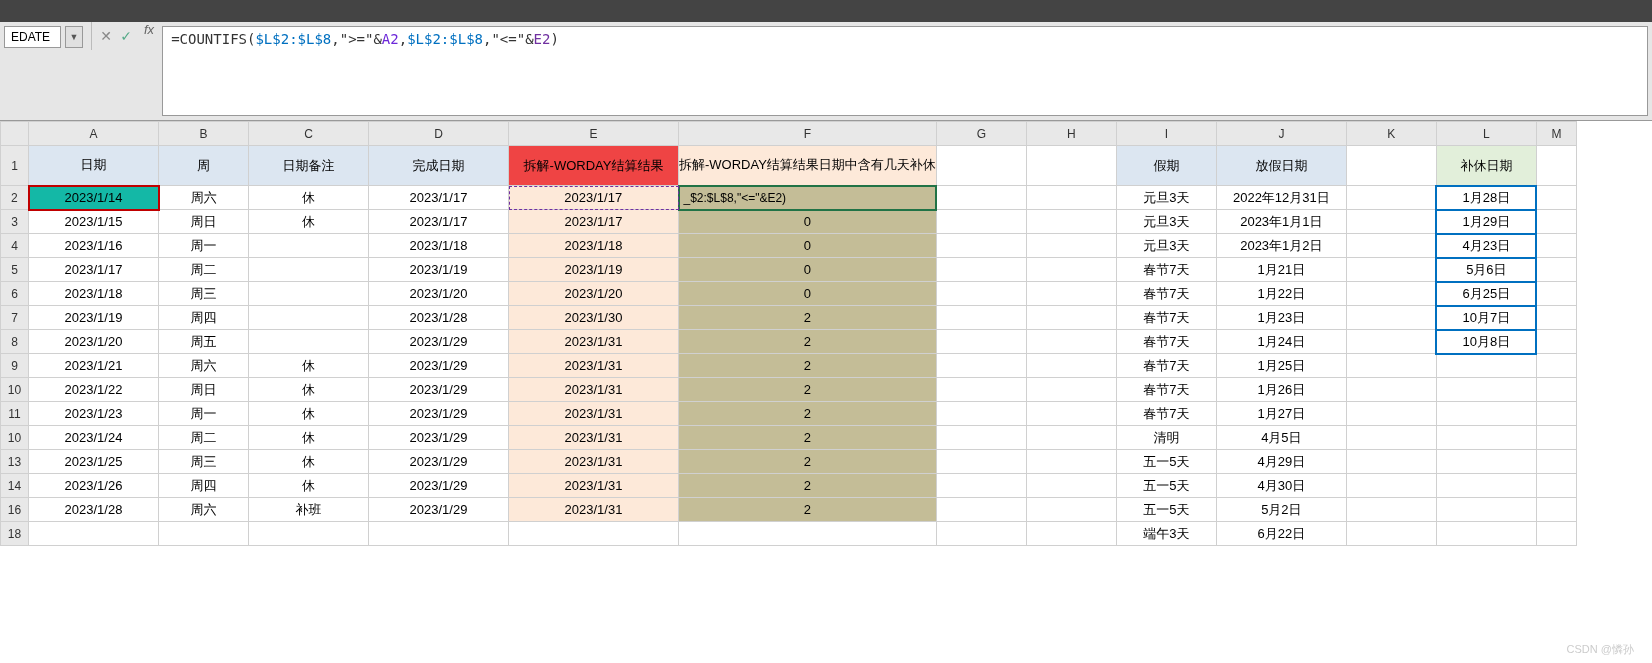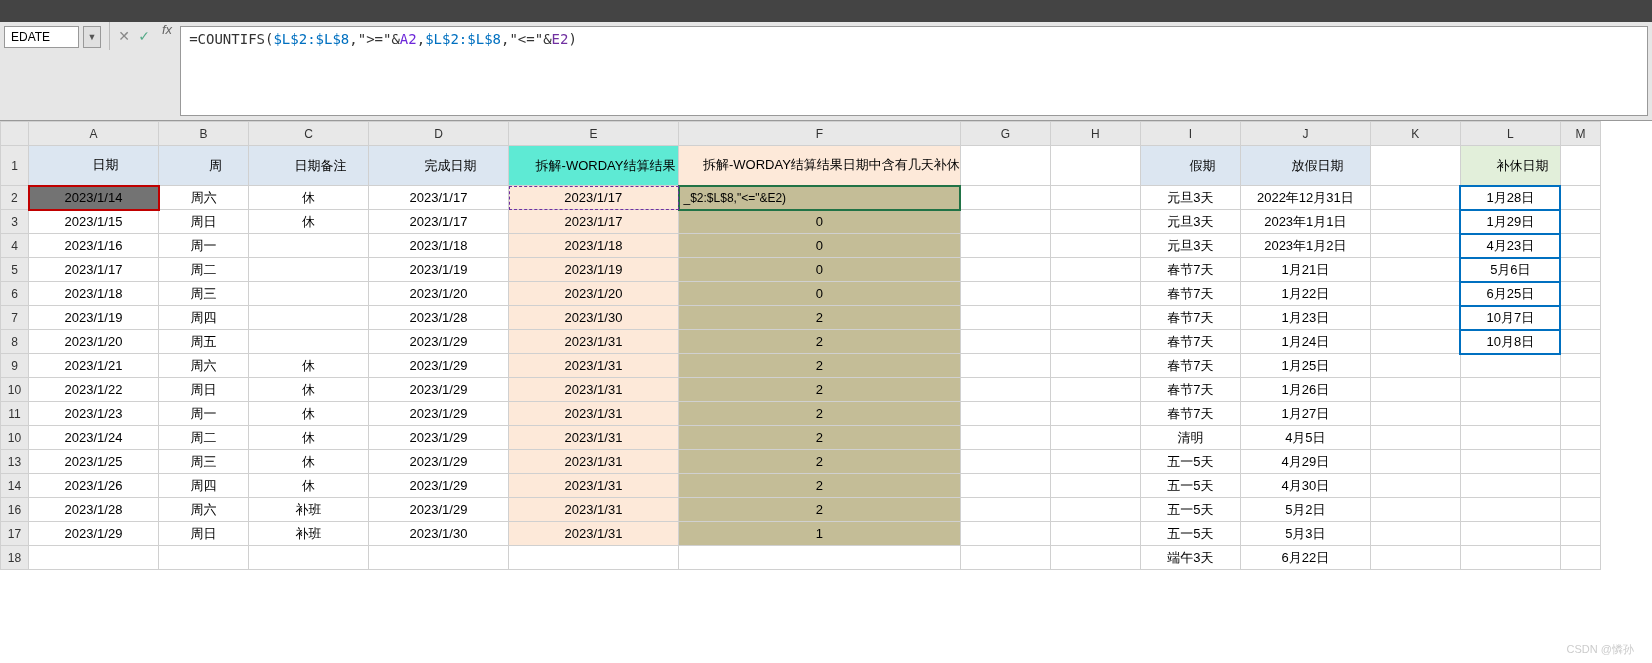--- a/index.html
+++ b/index.html
@@ -1,21 +1,21 @@
 <!DOCTYPE html>
 <html><head>
   <meta charset="utf-8">
   <style>
     * { margin: 0; padding: 0; box-sizing: border-box; }
     body { font-family: "Microsoft YaHei", Arial, sans-serif; font-size: 13px; background: #fff; user-select: none; }
     
     .top-bar { background: #444; height: 22px; display: flex; align-items: center; padding: 0 4px; }
     
     .name-box-area { background: #e6e6e6; display: flex; align-items: flex-start; border-bottom: 1px solid #999; }
-    .name-box { background: #fff; border: 1px solid #999; width: 75px; height: 22px; display: flex; align-items: center; padding: 0 6px; font-size: 12px; margin: 4px; }
+    .name-box { background: #fff; border: 1px solid #999; width: 57px; height: 22px; display: flex; align-items: center; padding: 0 6px; font-size: 12px; margin: 4px; }
     .name-box-dd { width: 18px; height: 22px; background: #e0e0e0; border: 1px solid #999; display: flex; align-items: center; justify-content: center; margin: 4px 4px 4px 0; font-size: 9px; color: #555; }
     .fb-divider { width: 1px; background: #bbb; height: 28px; margin: 0 4px; }
     .fb-icon { width: 20px; height: 28px; display: flex; align-items: center; justify-content: center; color: #777; font-size: 14px; cursor: pointer; }
     .fx-label { font-style: italic; color: #666; font-size: 13px; margin: 0 8px; }
     
     .formula-bar { background: #fff; border: 1px solid #999; flex: 1; min-height: 90px; margin: 4px 4px 4px 0; padding: 4px 8px; font-size: 14px; font-family: Consolas, monospace; display: flex; align-items: flex-start; }
     .formula-bar .eq { color: #333; }
     .formula-bar .ref1 { color: #0070c0; }
     .formula-bar .ref2 { color: #6d28d9; }
     .formula-bar .ref3 { color: #0070c0; }
@@ -44,24 +44,24 @@
     .col-H { width: 90px; }
     .col-I { width: 100px; }
     .col-J { width: 130px; }
     .col-K { width: 90px; }
     .col-L { width: 100px; }
     .col-M { width: 40px; }
     
     td.col-E { background: #fde9d9; }
     td.col-F { background: #c4bd97; }
     
-    .hdr-row td { height: 40px; line-height: 18px; padding-left: 24px; }
+    .hdr-row td { height: 40px; line-height: 18px; }
     .hdr-row .col-E, .hdr-row .col-F { background: #fde9d9; }
     
-    .active-cell { border: 2px solid #c00000 !important; background: #737373; }
+    .active-cell { border: 2px solid #c00000 !important; background: #14b8a6; }
     .edit-cell { border: 2px solid #217346 !important; text-align: left; padding: 0 4px; font-size: 12px; background: #c4bd97; }
     .sel-range-E { outline: 1.5px dashed #7030a0; outline-offset: -1px; }
     .sel-range-L { outline: 2px solid #0070c0; outline-offset: -1px; }
     
     .watermark { position: fixed; bottom: 6px; right: 18px; color: #ccc; font-size: 11px; }
     
     .check-icon { color: #5a8; }
     .x-icon { color: #888; }
   </style>
 </head>
@@ -103,21 +103,21 @@
         <th class="col-head col-M">M</th>
       </tr>
     </thead>
     <tbody id="grid-body">
         <tr class="hdr-row">
   <th class="row-head">1</th>
   <td class="col-A hdr-blue">日期</td>
   <td class="col-B hdr-blue">周</td>
   <td class="col-C hdr-blue">日期备注</td>
   <td class="col-D hdr-blue">完成日期</td>
-  <td class="col-E" style="background:#5eead4">拆解-WORDAY结算结果</td>
+  <td class="col-E" style="background:#ef4444">拆解-WORDAY结算结果</td>
   <td class="col-F" style="background:#fde9d9">拆解-WORDAY结算结果日期中含有几天补休</td>
   <td class="col-G"></td>
   <td class="col-H"></td>
   <td class="col-I hdr-blue">假期</td>
   <td class="col-J hdr-blue">放假日期</td>
   <td class="col-K"></td>
   <td class="col-L hdr-green">补休日期</td>
   <td class="col-M"></td>
         </tr>
         <tr>
@@ -338,36 +338,20 @@
     <td class="col-F">2</td>
     <td class="col-G"></td>
     <td class="col-H"></td>
     <td class="col-I">五一5天</td>
     <td class="col-J">5月2日</td>
     <td class="col-K"></td>
     <td class="col-L"></td>
     <td class="col-M"></td>
         </tr>
         <tr>
-    <th class="row-head">17</th>
-    <td class="col-A">2023/1/29</td>
-    <td class="col-B">周日</td>
-    <td class="col-C">补班</td>
-    <td class="col-D">2023/1/30</td>
-    <td class="col-E">2023/1/31</td>
-    <td class="col-F">1</td>
-    <td class="col-G"></td>
-    <td class="col-H"></td>
-    <td class="col-I">五一5天</td>
-    <td class="col-J">5月3日</td>
-    <td class="col-K"></td>
-    <td class="col-L"></td>
-    <td class="col-M"></td>
-        </tr>
-        <tr>
     <th class="row-head">18</th>
     <td class="col-A"></td>
     <td class="col-B"></td>
     <td class="col-C"></td>
     <td class="col-D"></td>
     <td class="col-E" style="background:#fff"></td>
     <td class="col-F" style="background:#fff"></td>
     <td class="col-G"></td>
     <td class="col-H"></td>
     <td class="col-I">端午3天</td>

